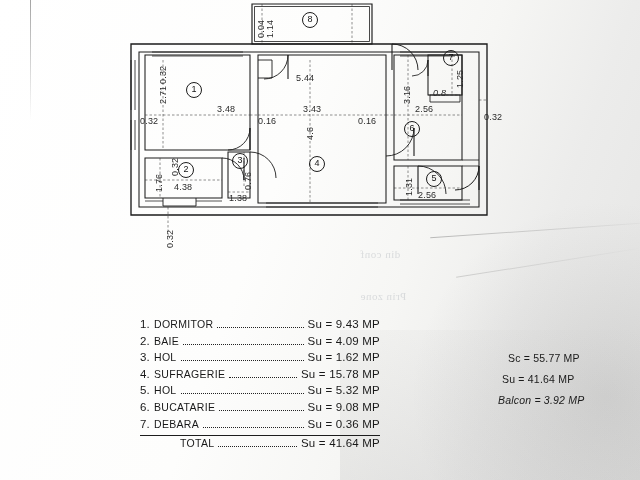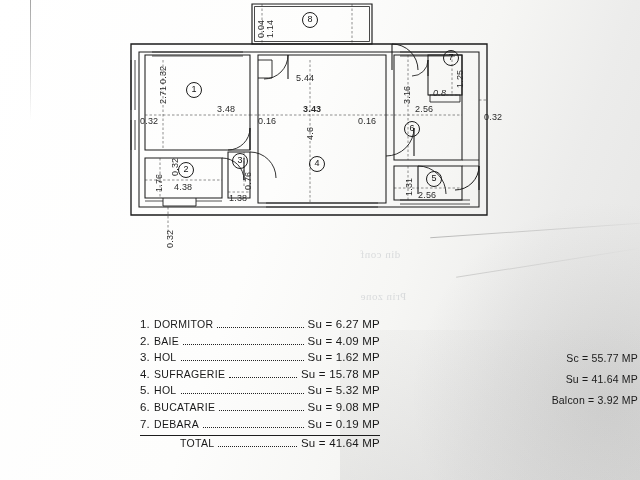--- a/index.html
+++ b/index.html
@@ -49,25 +49,25 @@
   .lrow .nm{flex:none;text-transform:uppercase;font-size:10.5px;letter-spacing:.3px;}
   .lrow .lead{flex:1 1 auto;border-bottom:1.6px dotted #222;
     margin:0 4px 3px 4px;min-width:10px;}
   .lrow .val{flex:none;font-size:11.5px;letter-spacing:.2px;}
   .lrow.underlined{border-bottom:1px solid #1d1d1d;padding-bottom:1px;}
   .lrow.total{padding-top:1px;}
   .lrow.total .n{width:40px;}
 
   
   #summary{position:absolute;left:498px;top:352px;width:140px;
-    font-size:11.5px;color:#1a1a1a;text-align:right;}
+    font-size:11.5px;color:#1a1a1a;text-align:left;}
   #summary div{height:21px;letter-spacing:.2px;}
   #summary .ind1{padding-left:10px;}
   #summary .ind2{padding-left:4px;}
-  #summary .ind3{padding-left:0px;}
+  #summary .ind3{padding-left:0px;font-style:italic;}
   .sc-cap{font-size:10.5px;}
 </style>
 </head>
 <body>
 
 <div id="paper">
   <div class="shadow-lr"></div>
   <div class="shadow-br"></div>
   <div class="crease"></div>
   <div class="crease2"></div>
@@ -183,21 +183,21 @@
   <div class="dim v" style="left:158px;top:84px;">0.32</div>
   <div class="dim" style="left:140px;top:116px;">0.32</div>
 
   <div class="dim" style="left:174px;top:182px;">4.38</div>
   <div class="dim v" style="left:154px;top:192px;">1.76</div>
   <div class="dim v" style="left:170px;top:176px;">0.32</div>
 
   <div class="dim" style="left:229px;top:193px;">1.38</div>
   <div class="dim v" style="left:243px;top:190px;">0.76</div>
 
-  <div class="dim" style="left:303px;top:104px;font-weight:bold;">3.43</div>
+  <div class="dim" style="left:303px;top:104px;">3.43</div>
   <div class="dim v" style="left:305px;top:140px;">4.6</div>
   <div class="dim" style="left:258px;top:116px;">0.16</div>
   <div class="dim" style="left:358px;top:116px;">0.16</div>
 
   <div class="dim" style="left:415px;top:104px;">2.56</div>
   <div class="dim v" style="left:402px;top:104px;">3.16</div>
 
   <div class="dim" style="left:418px;top:190px;">2.56</div>
   <div class="dim v" style="left:404px;top:196px;">1.31</div>
 
@@ -210,21 +210,21 @@
 
   <div class="dim" style="left:484px;top:112px;">0.32</div>
   <div class="dim v" style="left:165px;top:248px;">0.32</div>
 </div>
 
 <div id="legend">
   <div class="lrow">
     <span class="n">1.</span>
     <span class="nm">Dormitor</span>
     <span class="lead"></span>
-    <span class="val">Su = 6.27 MP</span>
+    <span class="val">Su = 9.43 MP</span>
   </div>
   <div class="lrow">
     <span class="n">2.</span>
     <span class="nm">Baie</span>
     <span class="lead"></span>
     <span class="val">Su = 4.09 MP</span>
   </div>
   <div class="lrow">
     <span class="n">3.</span>
     <span class="nm">Hol</span>
@@ -246,21 +246,21 @@
   <div class="lrow">
     <span class="n">6.</span>
     <span class="nm">Bucatarie</span>
     <span class="lead"></span>
     <span class="val">Su = 9.08 MP</span>
   </div>
   <div class="lrow underlined">
     <span class="n">7.</span>
     <span class="nm">Debara</span>
     <span class="lead"></span>
-    <span class="val">Su = 0.19 MP</span>
+    <span class="val">Su = 0.36 MP</span>
   </div>
   <div class="lrow total">
     <span class="n"></span>
     <span class="nm">Total</span>
     <span class="lead"></span>
     <span class="val">Su = 41.64 MP</span>
   </div>
 </div>
 
 <div id="summary">

